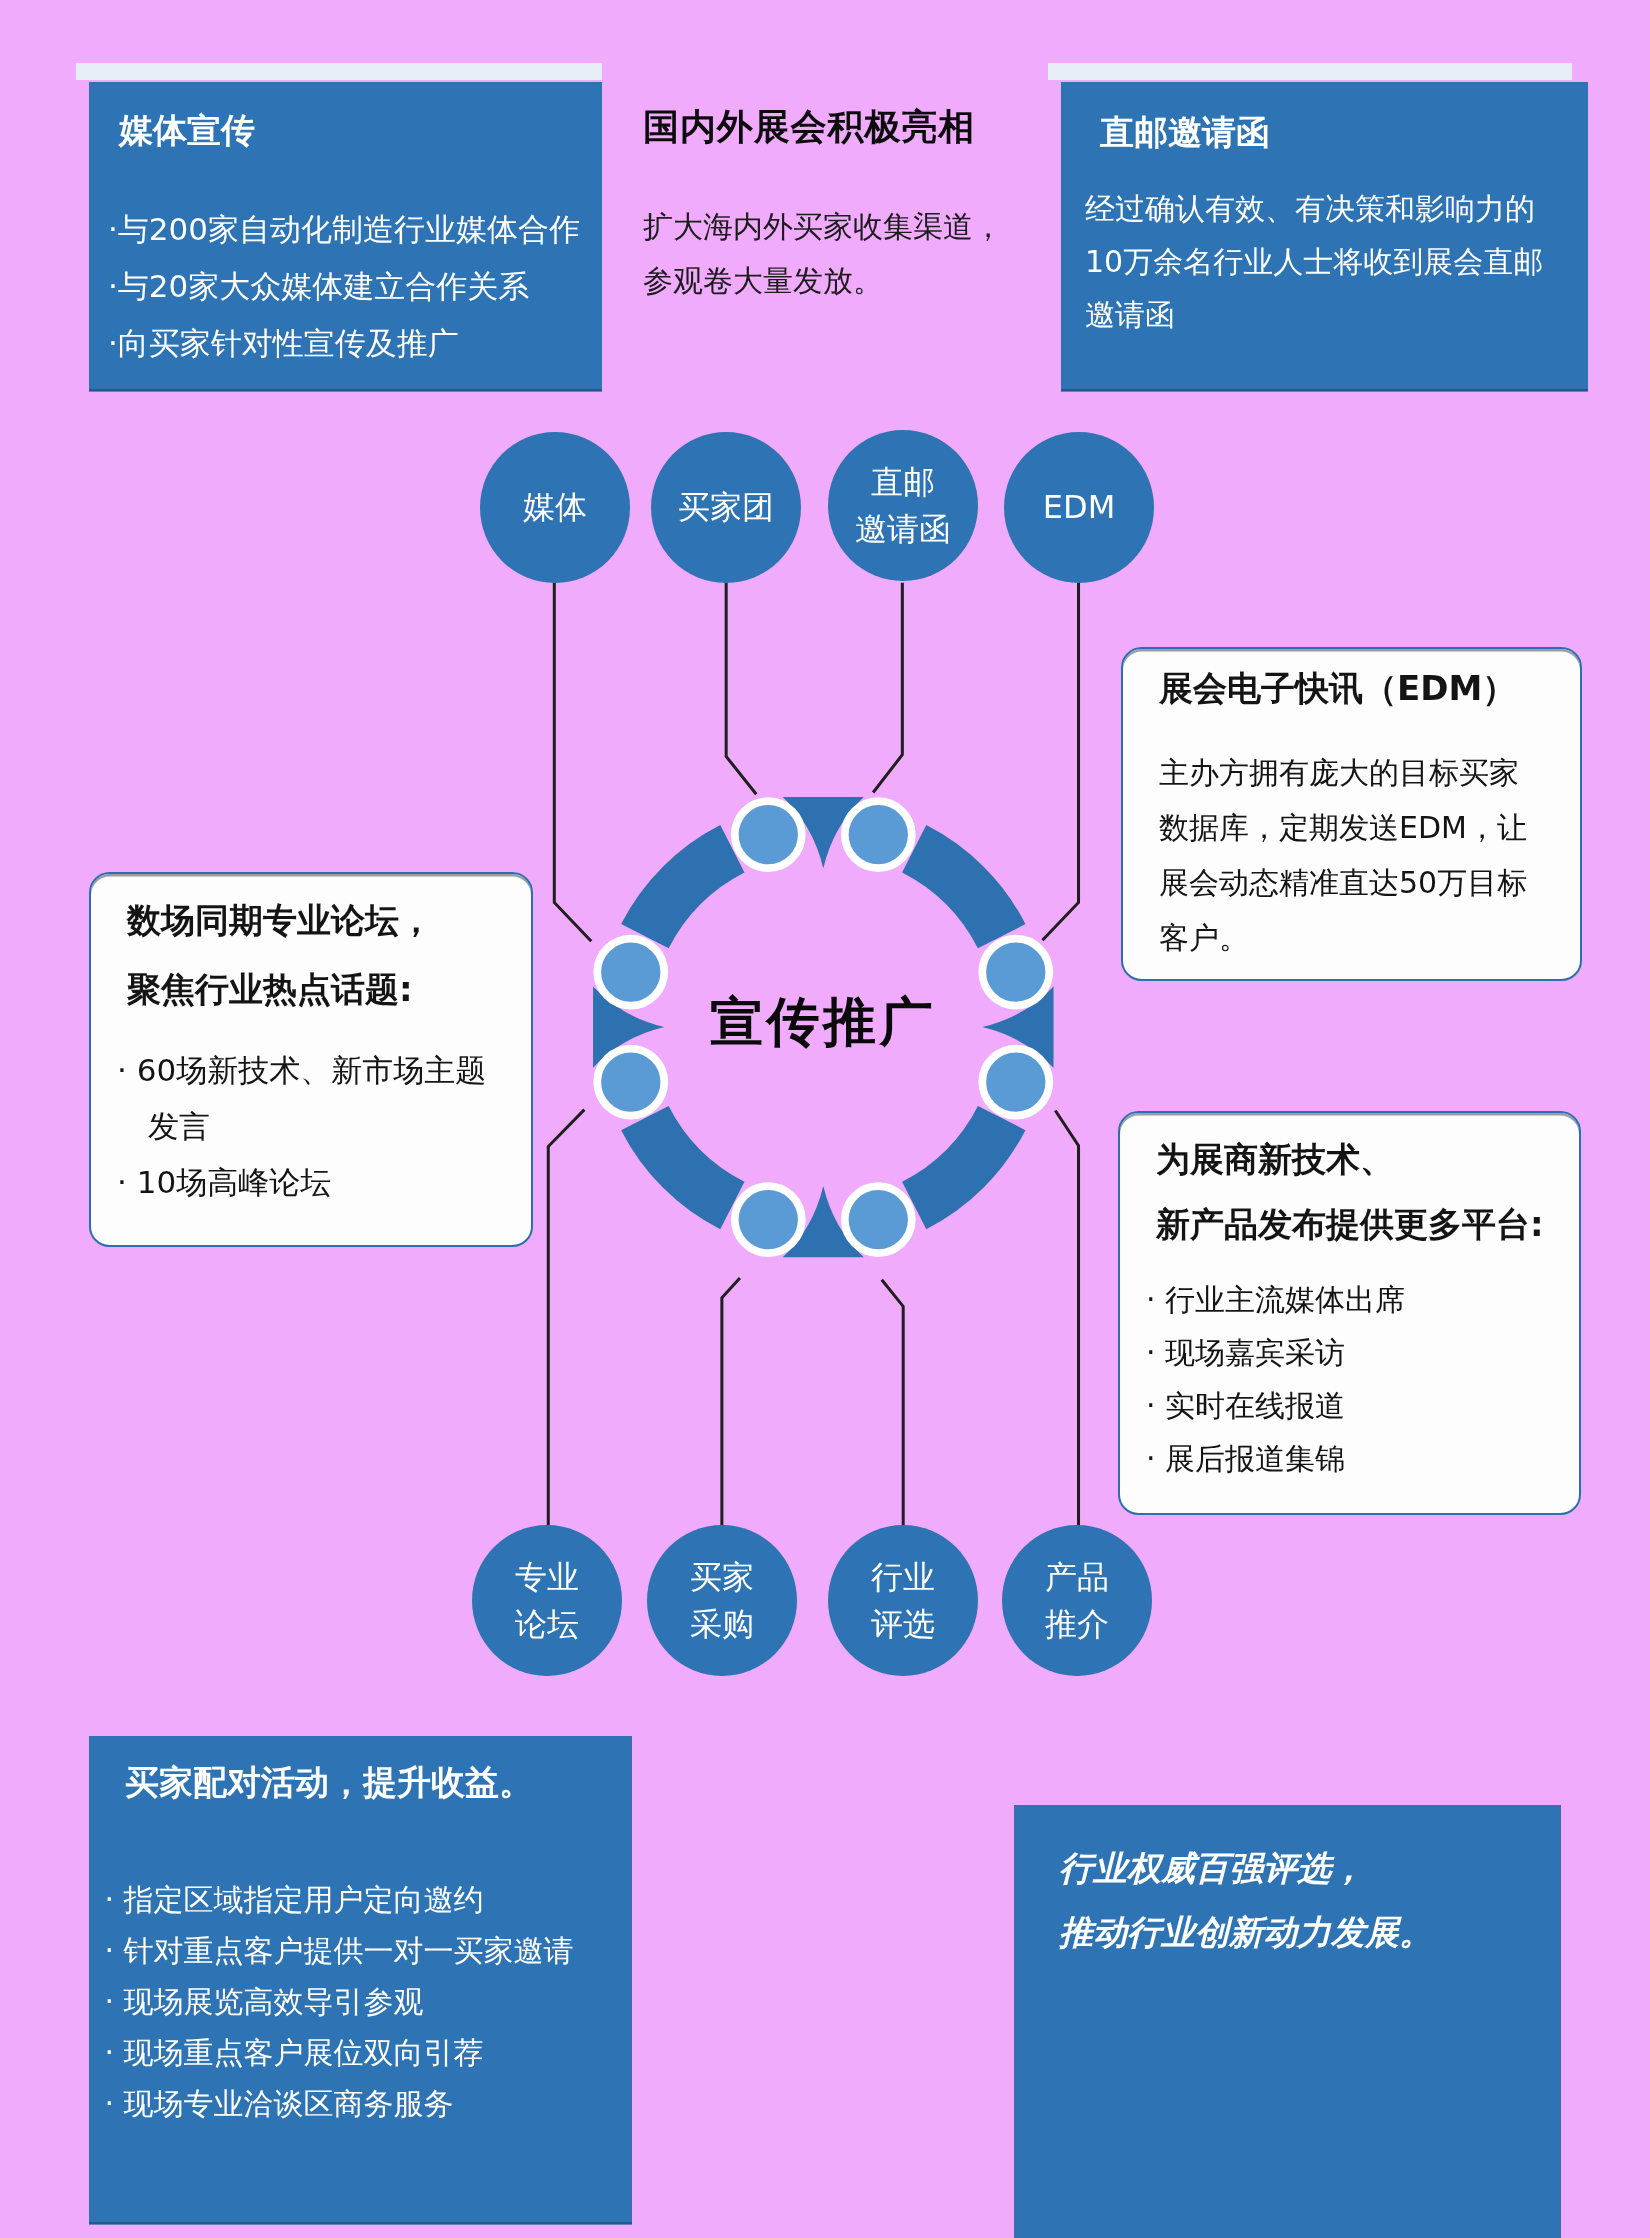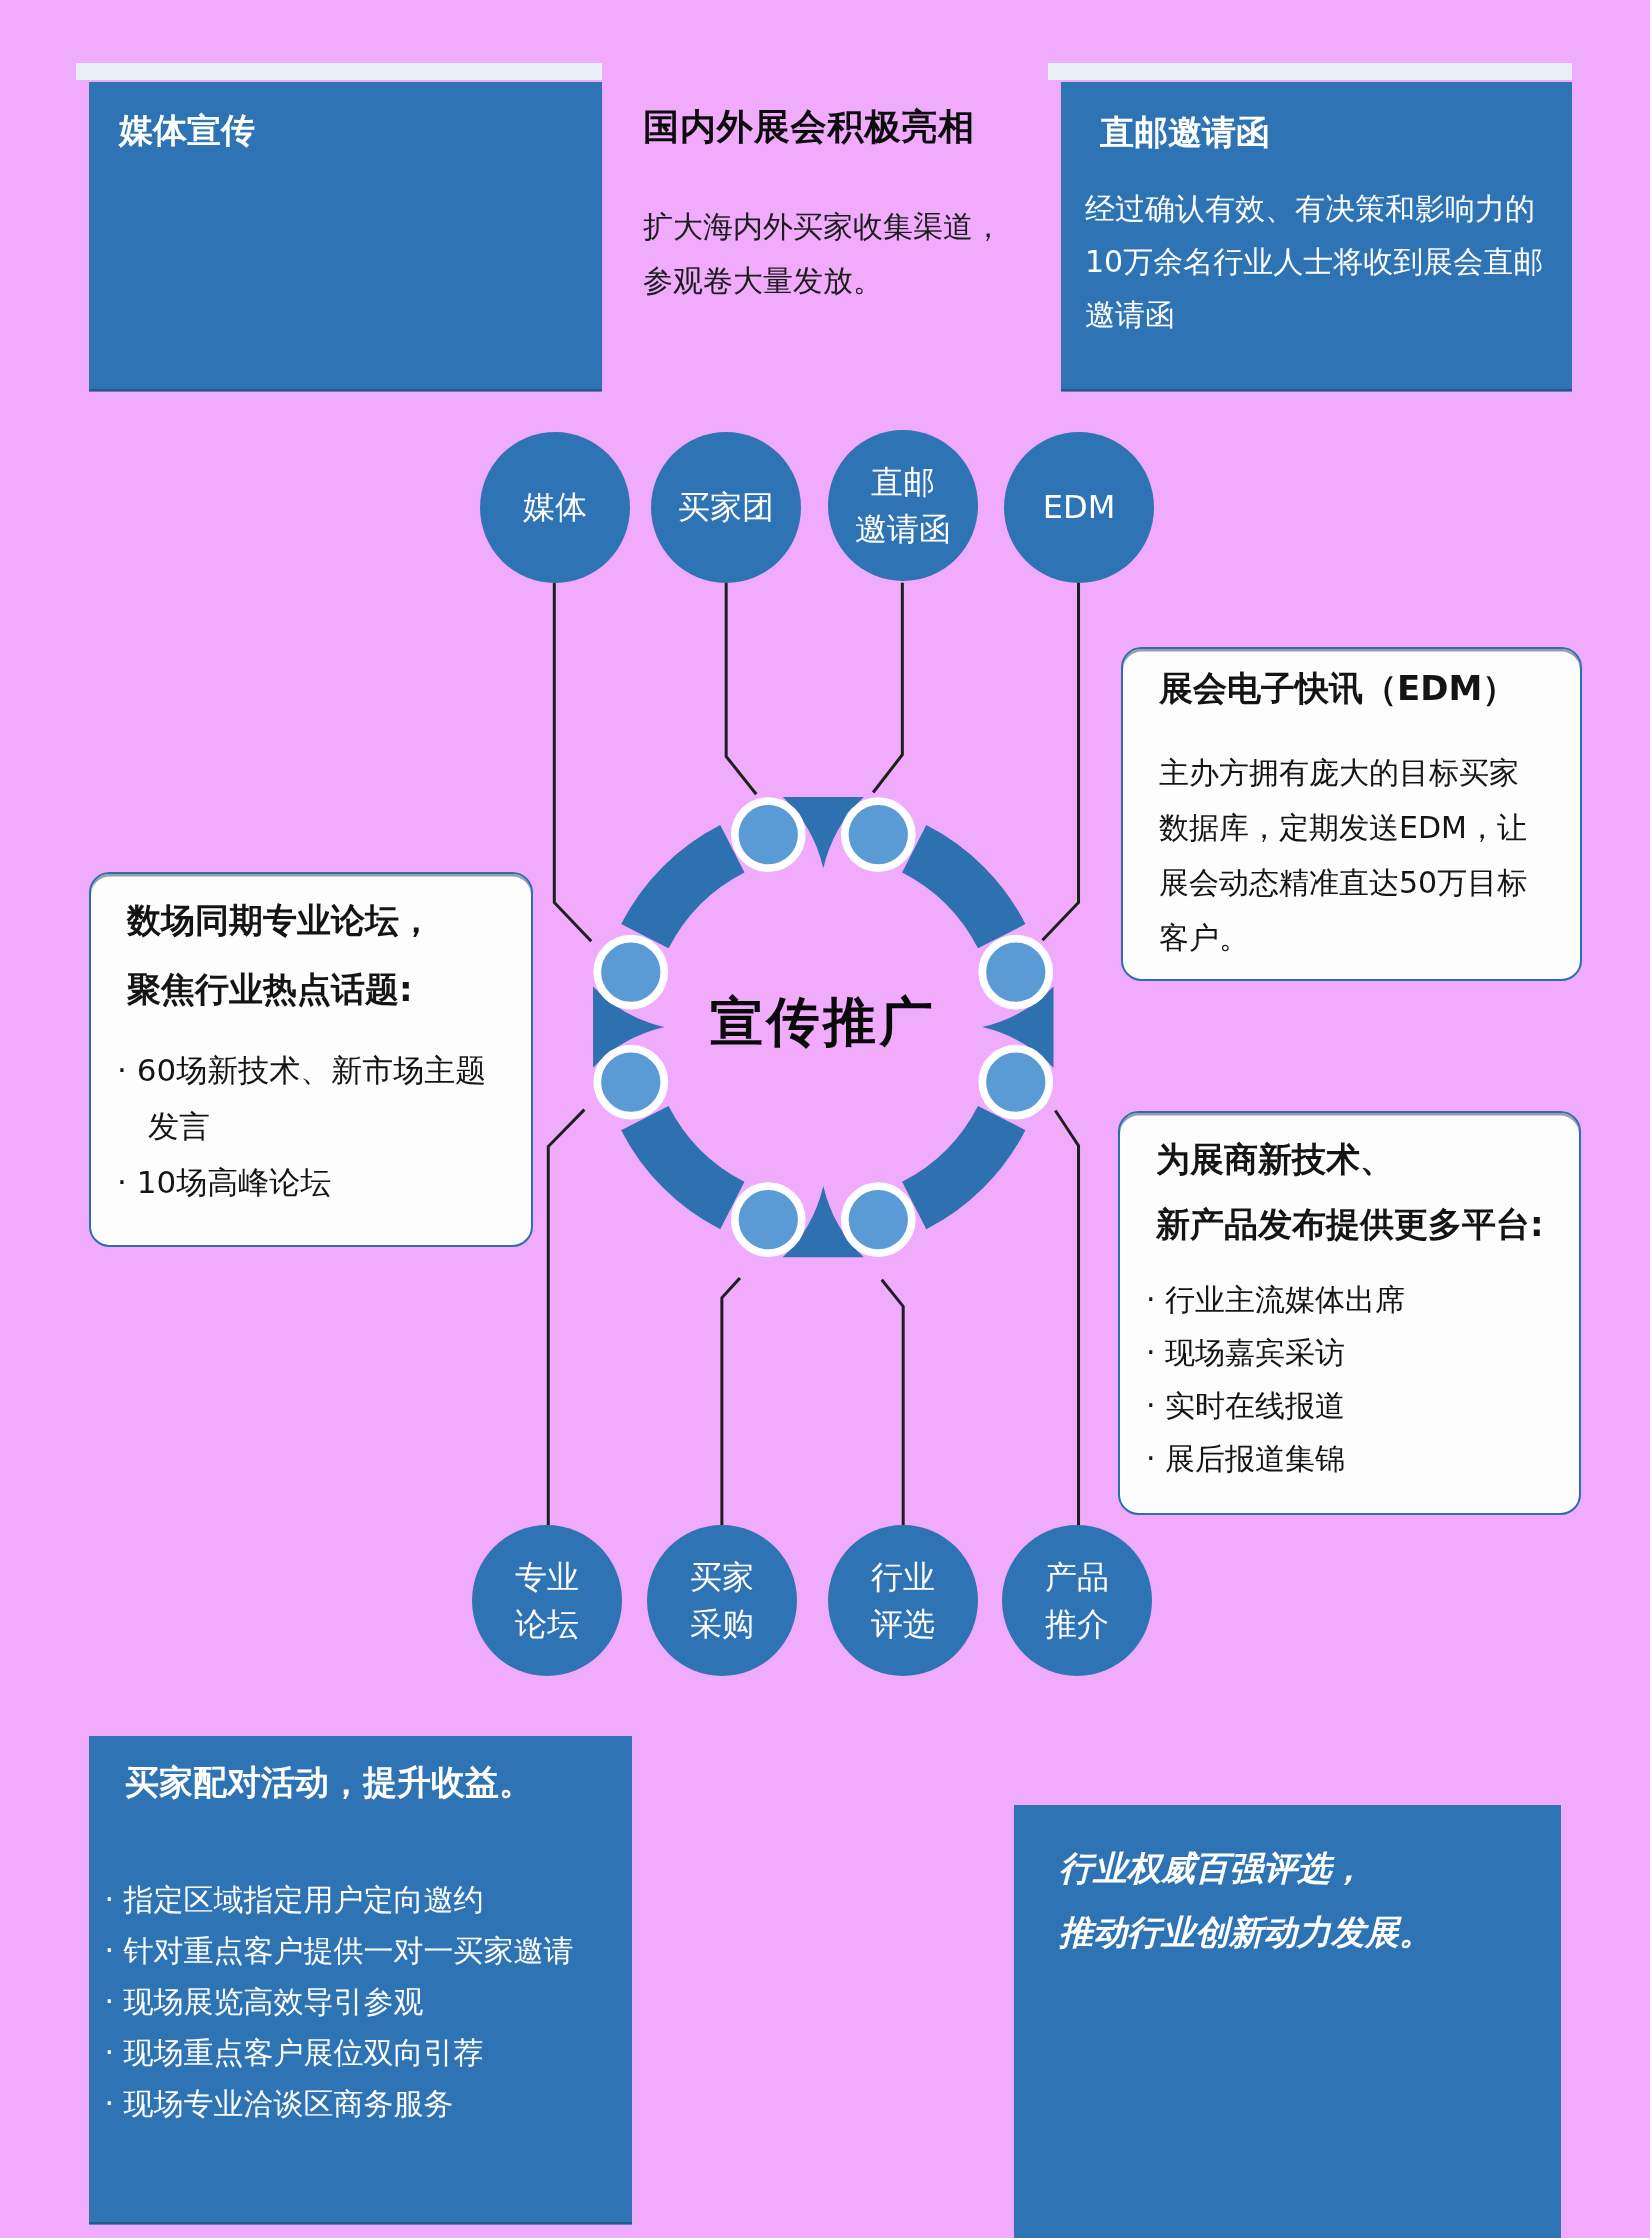--- a/index.html
+++ b/index.html
@@ -34,21 +34,21 @@
   .prewrap{white-space:pre-line;}
   
   .tl-box{left:89px;top:82px;width:513px;height:307px;padding:0;}
   .tl-title{position:absolute;left:30px;top:26px;font-size:34px;font-weight:700;}
   .tl-bullets{position:absolute;left:19px;top:119px;font-size:31px;line-height:57px;}
   
   .heading-wrap{left:643px;top:103px;width:404px;}
   .main-heading{font-size:36px;font-weight:800;color:#0c0c0c;letter-spacing:0.9px;}
   .heading-body{margin-top:48px;font-size:30px;line-height:54px;color:#1c1c1c;}
   
-  .tr-box{left:1061px;top:82px;width:511px;height:307px;}
+  .tr-box{left:1061px;top:82px;width:511px;height:307px;padding-left:16px;}
   .tr-title{position:absolute;left:39px;top:27.5px;font-size:34px;font-weight:700;}
   .tr-body{position:absolute;left:24px;top:100px;font-size:30px;line-height:53px;}
   
   .node{
     position:absolute;
     width:150px;height:151px;
     background:#2e74b4;
     border-radius:50%;
     color:#ffffff;
     display:flex;align-items:center;justify-content:center;
@@ -124,20 +124,25 @@
         <circle cx="734" cy="1131" r="39"></circle>
       </g>
     </g>
   </svg>
 
   <div class="strip" style="left:76px;top:63px;width:526px;"></div>
   <div class="strip" style="left:1048px;top:63px;width:524px;"></div>
 
   <div class="blue-box tl-box">
     <div class="tl-title">媒体宣传</div>
+    <div class="tl-bullets">
+      <div>·与200家自动化制造行业媒体合作</div>
+      <div>·与20家大众媒体建立合作关系</div>
+      <div>·向买家针对性宣传及推广</div>
+    </div>
   </div>
 
   <div class="abs heading-wrap">
     <div class="main-heading">国内外展会积极亮相</div>
     <div class="heading-body prewrap">扩大海内外买家收集渠道，
 参观卷大量发放。</div>
   </div>
 
   <div class="blue-box tr-box">
     <div class="tr-title">直邮邀请函</div>

